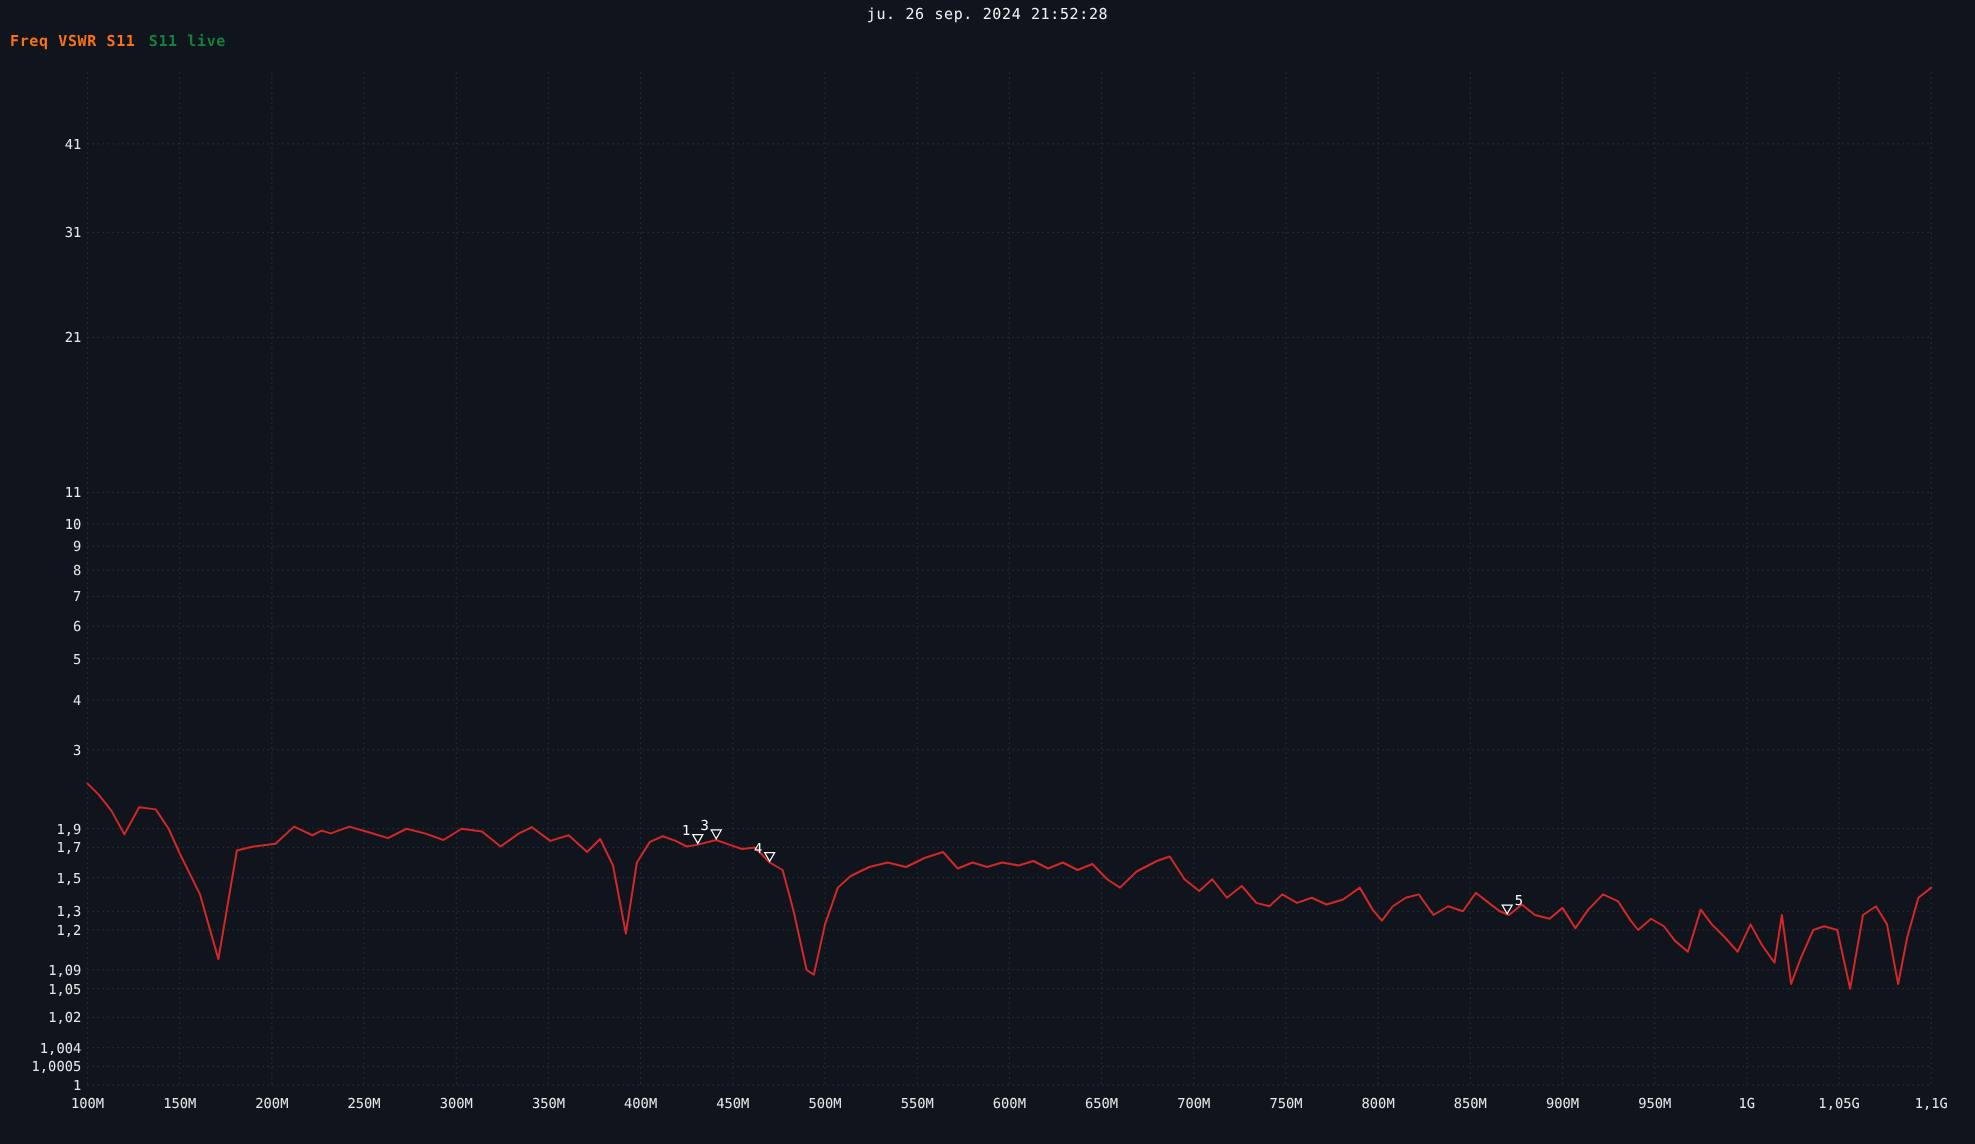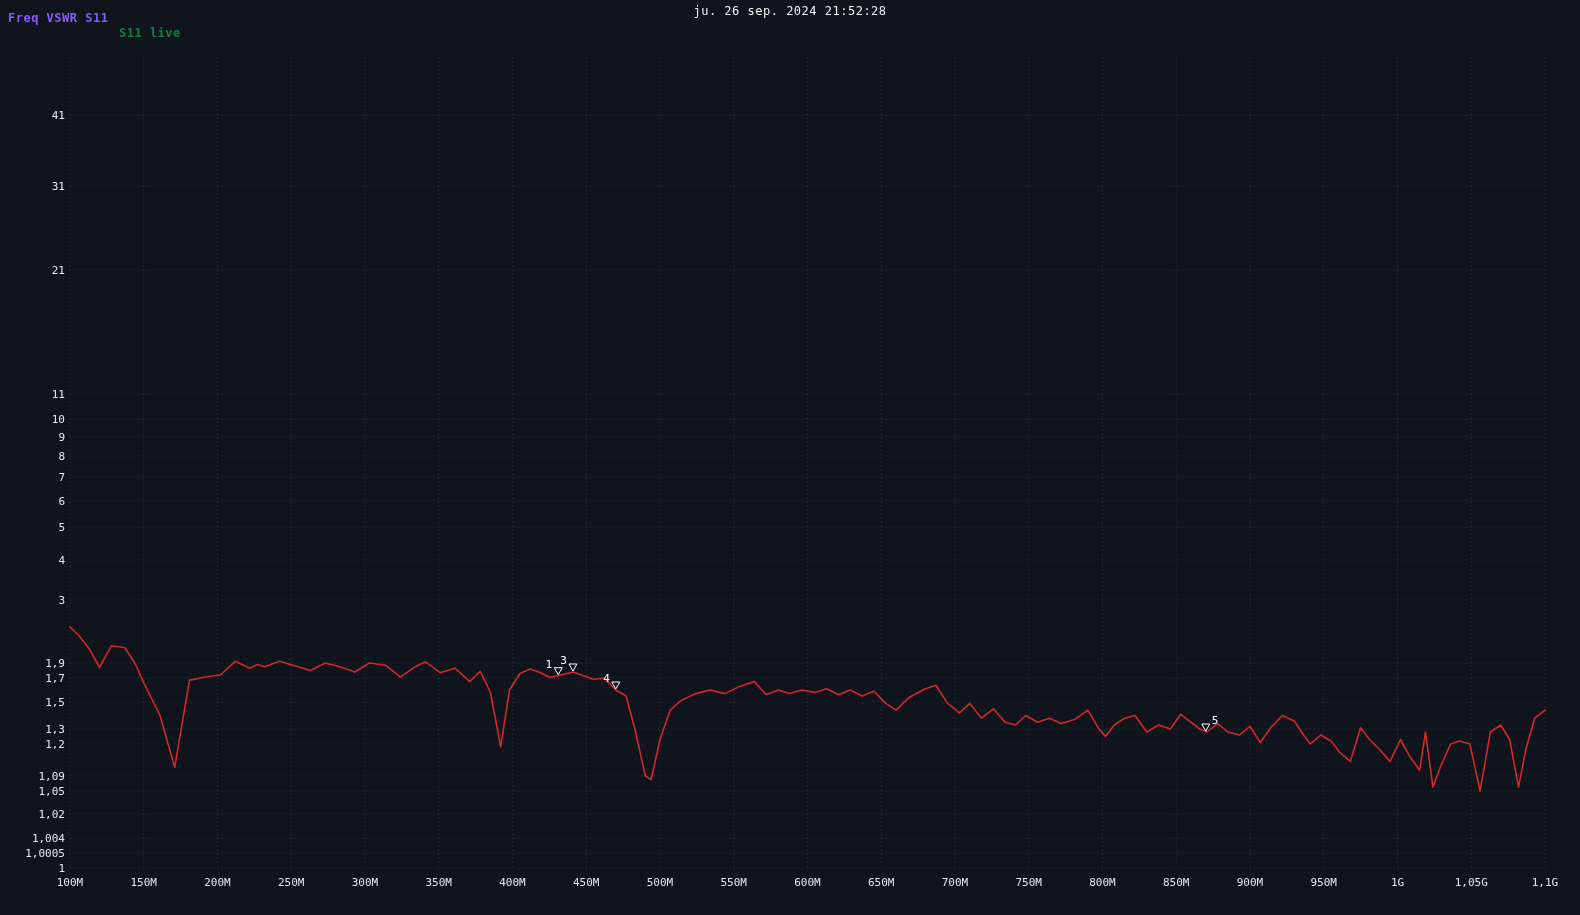--- a/index.html
+++ b/index.html
@@ -9,22 +9,22 @@
     background:#0f141d;
     font-family:"DejaVu Sans Mono", monospace;
     overflow:hidden;
   }
   .timestamp{
     position:absolute;top:4px;left:0;width:100%;
     text-align:center;
     color:#f2f2f2;font-size:12px;letter-spacing:0.5px;
   }
   .chart-title{
-    position:absolute;top:11px;left:8px;
-    color:#8b5cf6;font-size:12px;font-weight:bold;letter-spacing:0.5px;
+    position:absolute;top:26px;left:8px;
+    color:#f97316;font-size:12px;font-weight:bold;letter-spacing:0.5px;
   }
   .trace-legend{
     position:absolute;top:26px;left:119px;
     color:#15803d;font-size:12px;font-weight:bold;letter-spacing:0.5px;
   }
   svg#chart{position:absolute;top:0;left:0;}
   svg text{font-family:"DejaVu Sans Mono", monospace;}
 </style>
 </head>
 <body>

